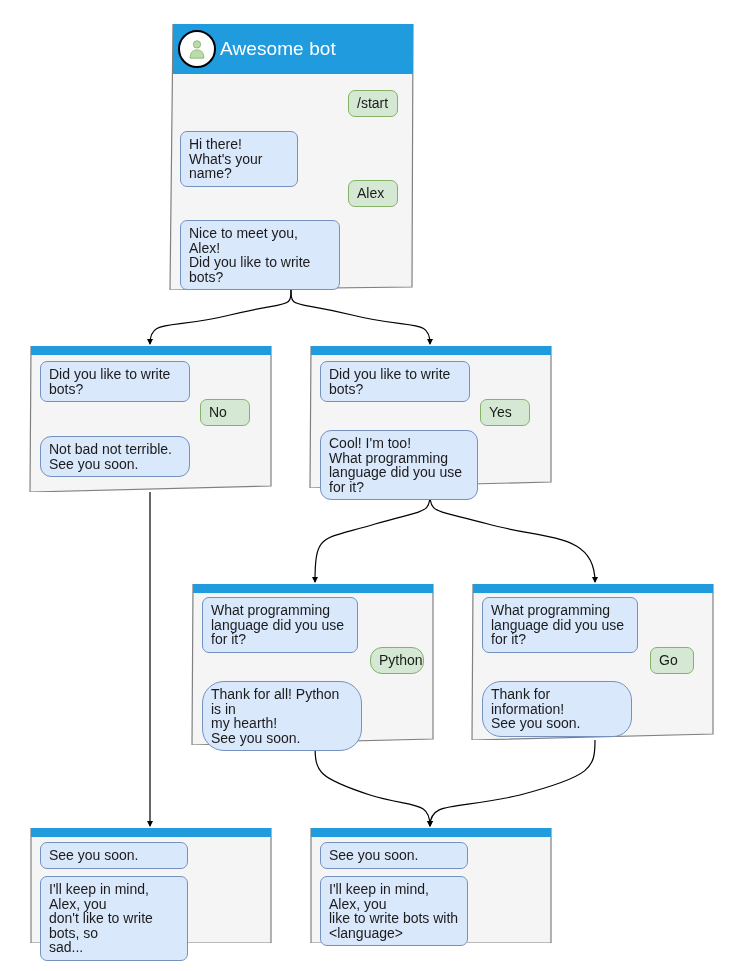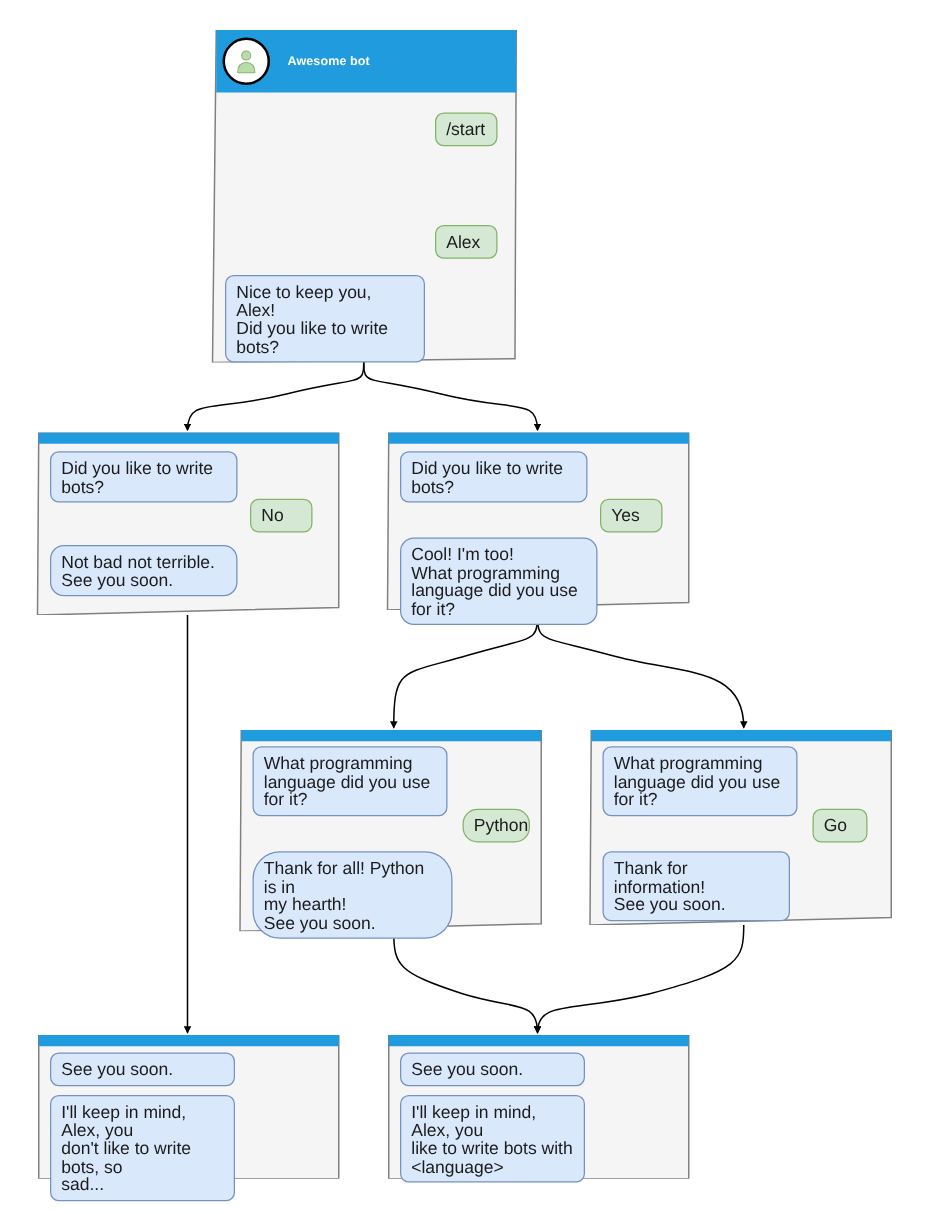--- a/index.html
+++ b/index.html
@@ -64,24 +64,24 @@
     background: #ffffff;
     border: 2px solid #000000;
     box-sizing: border-box;
     display: flex;
     align-items: center;
     justify-content: center;
     flex: none;
   }
   .avatar svg { display: block; }
   .bot-title {
-    margin-left: 14px;
+    margin-left: 4px;
     color: #ffffff;
-    font-size: 10px;
-    font-weight: bold;
+    font-size: 19px;
+    font-weight: normal;
     letter-spacing: 0.1px;
     white-space: nowrap;
   }
   
   .bubble {
     position: absolute;
     box-sizing: border-box;
     border-radius: 7px;
     border: 1px solid;
     font-size: 14px;
@@ -136,24 +136,26 @@
           <svg width="22" height="22" viewBox="0 0 24 24">
             <circle cx="12" cy="7" r="4" fill="#b9dcaa" stroke="#86b36f" stroke-width="0.9"></circle>
             <path d="M4.5 22 C4.5 15 8 13 12 13 C16 13 19.5 15 19.5 22 Z" fill="#b9dcaa" stroke="#86b36f" stroke-width="0.9"></path>
           </svg>
         </div>
         <div class="bot-title">Awesome bot</div>
       </div>
 
       <div class="bubble user" style="left:180px; top:66px; width:50px;">/start</div>
 
+      <div class="bubble bot" style="top:107px; width:118px;">Hi there!
+What's your name?</div>
 
       <div class="bubble user" style="left:180px; top:156px; width:50px;">Alex</div>
 
-      <div class="bubble bot" style="top:196px; width:160px;">Nice to keep you, Alex!
+      <div class="bubble bot" style="top:196px; width:160px;">Nice to meet you, Alex!
 Did you like to write bots?</div>
     </div>
   </div>
 
   <div class="node" style="left:28px; top:346px; width:246px; height:146px;">
     <svg class="node-shape" viewBox="0 0 246 146" preserveAspectRatio="none">
       <polygon points="3,0 243,0 243,140 2,146" fill="#f5f5f5" stroke="#808080" stroke-width="1.2"></polygon>
       <polygon points="3,0 243,0 243,9 3,9" fill="#1f9bde" stroke="none"></polygon>
     </svg>
     <div class="node-content">
@@ -195,21 +197,21 @@
 
   <div class="node" style="left:470px; top:584px; width:246px; height:156px;">
     <svg class="node-shape" viewBox="0 0 246 156" preserveAspectRatio="none">
       <polygon points="3,0 243,0 243,150 2,156" fill="#f5f5f5" stroke="#808080" stroke-width="1.2"></polygon>
       <polygon points="3,0 243,0 243,9 3,9" fill="#1f9bde" stroke="none"></polygon>
     </svg>
     <div class="node-content">
       <div class="bubble bot" style="top:13px; width:156px;">What programming
 language did you use for it?</div>
       <div class="bubble user" style="left:180px; top:63px; width:44px;">Go</div>
-      <div class="bubble bot" style="top:97px; width:150px;">Thank for information!
+      <div class="bubble bot" style="top:97px; width:150px;border-radius:19px;">Thank for information!
 See you soon.</div>
     </div>
   </div>
 
   <div class="node" style="left:28px; top:828px; width:246px; height:115px;">
     <svg class="node-shape" viewBox="0 0 246 115" preserveAspectRatio="none">
       <polygon points="3,0 243,0 243,115 3,115" fill="#f5f5f5" stroke="#808080" stroke-width="1.2"></polygon>
       <polygon points="3,0 243,0 243,9 3,9" fill="#1f9bde" stroke="none"></polygon>
     </svg>
     <div class="node-content">

